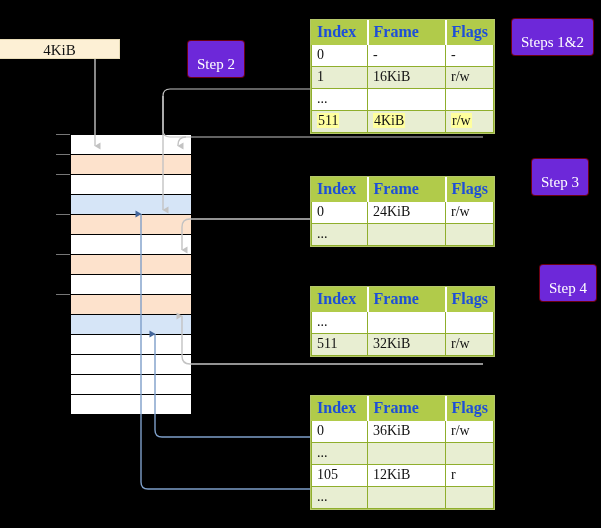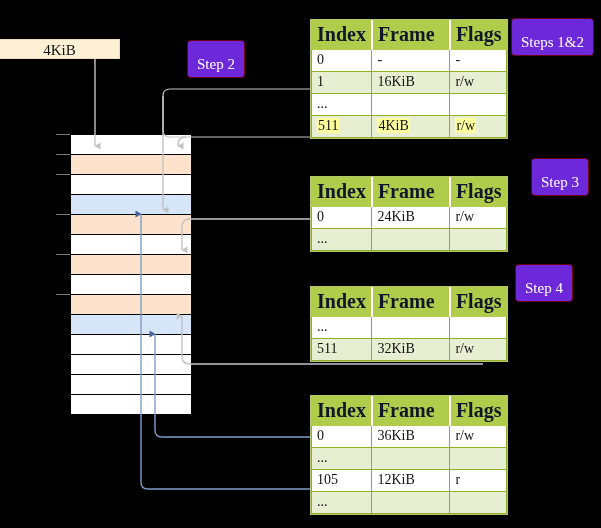--- a/index.html
+++ b/index.html
@@ -20,21 +20,21 @@
     line-height:1;
     padding:16px 9px 5px 9px;
     border-radius:3px;
     white-space:nowrap;
     box-shadow:0 0 0 1px rgba(120,0,20,0.9);
     text-align:center;
   }
   #badge-steps12{left:512px;top:19px;}
   #badge-step0{left:188px;top:41px;}
   #badge-step3{left:532px;top:159px;}
-  #badge-step4{left:516px;top:265px;}
+  #badge-step4{left:540px;top:265px;}
 
   
   .kbox{
     position:absolute;
     left:0px;top:39px;width:120px;height:20px;
     background:#fdf0d5;
     border:1px solid #e8dcb8;
     border-left:none;
     font-size:15px;
     line-height:20px;
@@ -84,23 +84,23 @@
     height:19px;
     box-sizing:border-box;
     text-align:left;
     vertical-align:middle;
     font-weight:normal;
     white-space:nowrap;
     color:#111;
   }
   .ptable th{
     background:#b1cb4a;
-    color:#0f172a;
+    color:#1d4ed8;
     font-weight:bold;
-    font-size:20px;
+    font-size:16px;
     border-color:#b1cb4a;
   }
   .ptable th.sep{border-left:2px solid #fff;}
   .ptable tr.alt td{background:#e8eed2;}
   .ptable tr.plain td{background:#ffffff;}
   .hl{background:#ffff9e;padding:0 1px;}
   .col-i{width:56px;}
   .col-f{width:78px;}
   .col-g{width:46px;}
 

